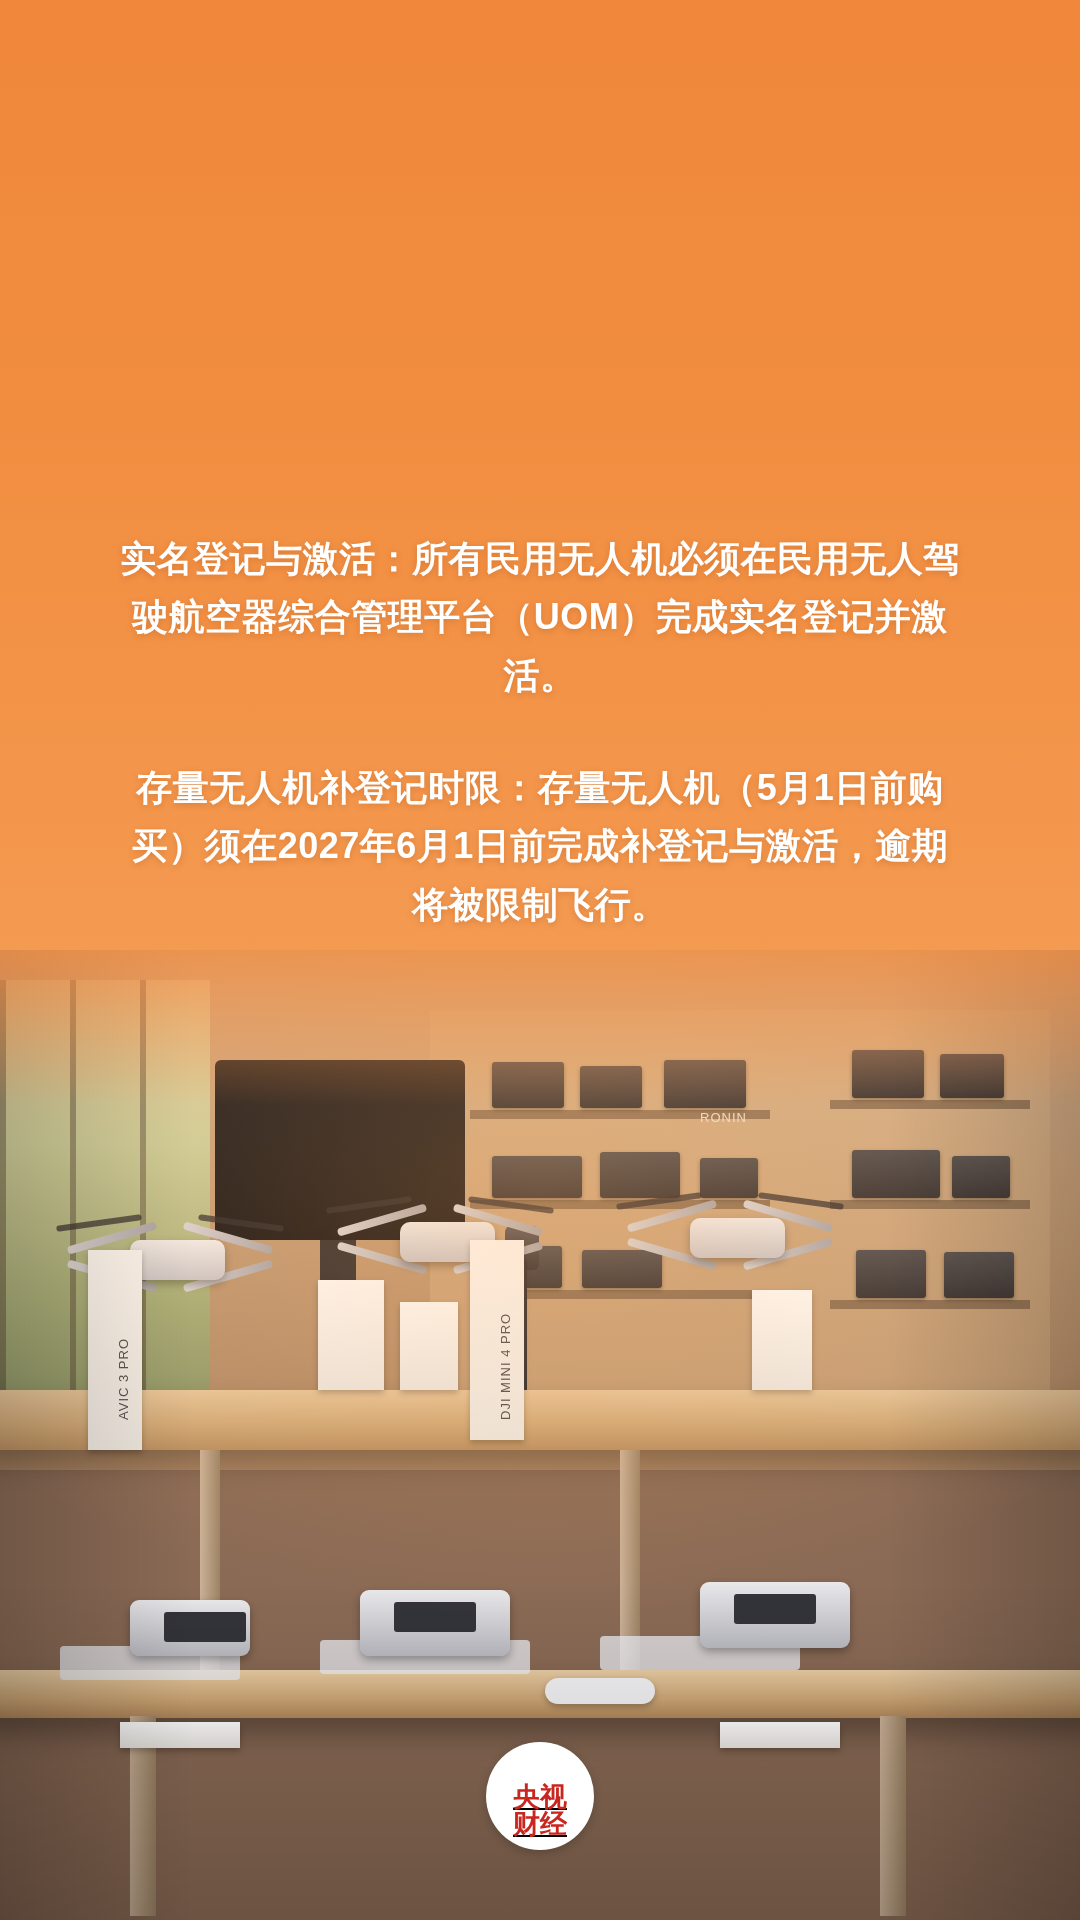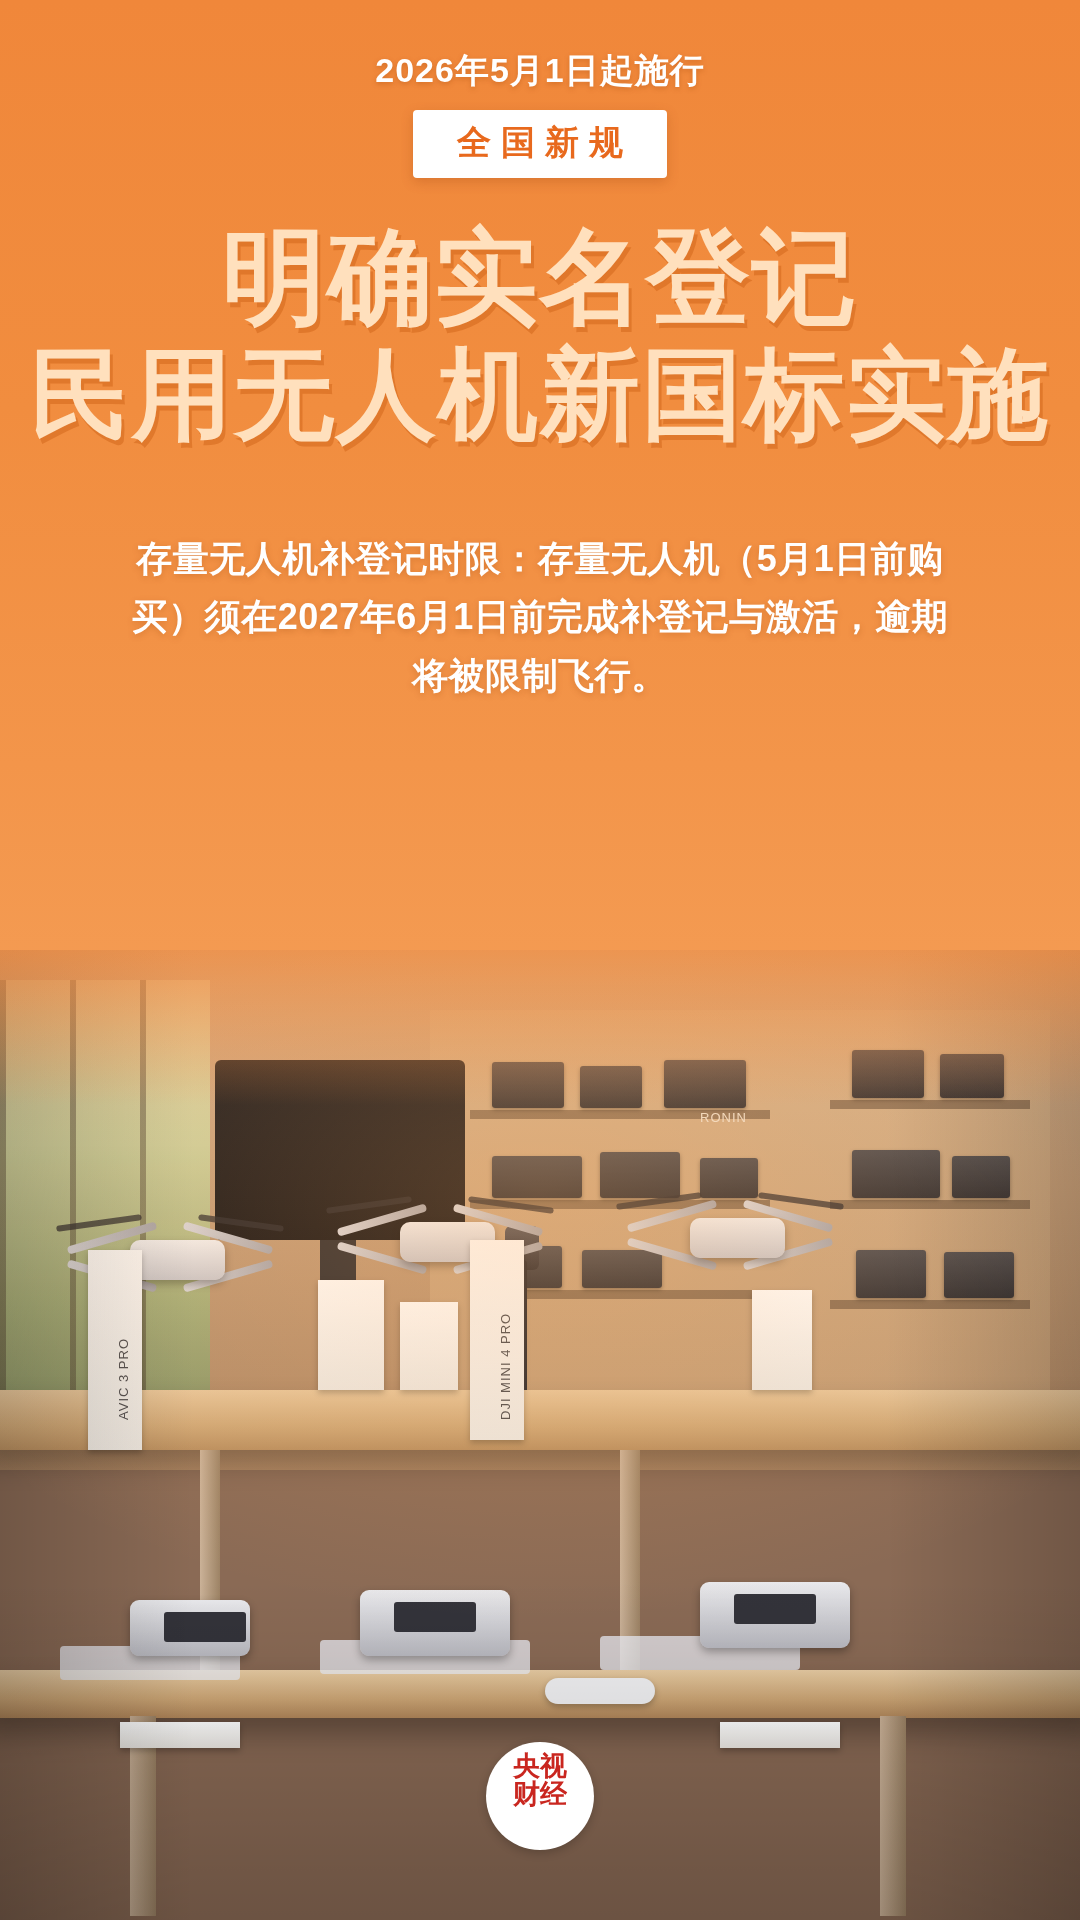--- a/index.html
+++ b/index.html
@@ -278,22 +278,23 @@
     box-shadow: 0 3px 10px rgba(0,0,0,.2);
   }
   .logo .seal-inner {
     position: absolute;
     left: 50%; top: 50%;
     transform: translate(-50%,-50%);
     width: 86px; height: 86px;
     border-radius: 50%;
     background: #ffffff;
     display: flex;
-    align-items: flex-start;
+    align-items: flex-end;
     justify-content: center;
+    text-decoration: underline;
   }
   .logo .cctv {
     color: #c9261f;
     font-size: 27px;
     font-weight: bold;
     line-height: 1.02;
     text-align: center;
     letter-spacing: 0px;
   }
   .logo .bar {
@@ -405,34 +406,23 @@
     <div class="controller" style="left:700px; top:632px;"></div>
     <div class="controller" style="left:130px; top:650px; width:120px; height:56px;"></div>
 
     <div class="card" style="left:545px; top:728px; width:110px; height:26px; border-radius:40px; background:#f2f2f4;"></div>
     <div class="card" style="left:720px; top:772px; width:120px; height:26px;"></div>
     <div class="card" style="left:120px; top:772px; width:120px; height:26px;"></div>
 
     <div class="vignette"></div>
   </div>
 
-  <div class="header">
-    <div class="eyebrow">
-      <span class="strike">2026年5月1日起施行</span>
-    </div>
-    <div class="tag-wrap">
-      <div class="tag">全国新规</div>
-    </div>
-    <div class="headline">
-      <div class="line">明确实名登记</div>
-      <div class="line line2">民用无人机新国标实施</div>
-    </div>
-  </div>
 
   <div class="body-copy">
+    <p class="para">实名登记与激活：所有民用无人机必须在民用无人驾驶航空器综合管理平台（UOM）完成实名登记并激活。</p>
     <p class="para">存量无人机补登记时限：存量无人机（5月1日前购买）须在2027年6月1日前完成补登记与激活，逾期将被限制飞行。</p>
   </div>
 
   <div class="logo">
     <div class="seal"></div>
     <div class="bar"></div>
     <div class="seal-inner">
       <div class="cctv">
         <div>央视</div>
         <div>财经</div>

